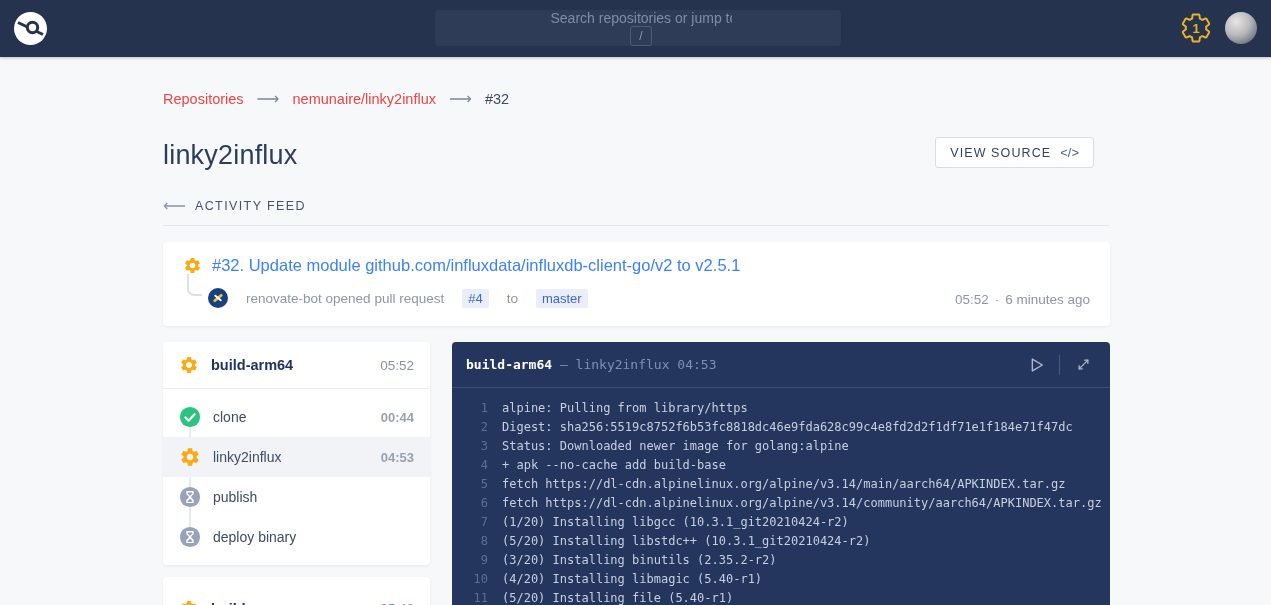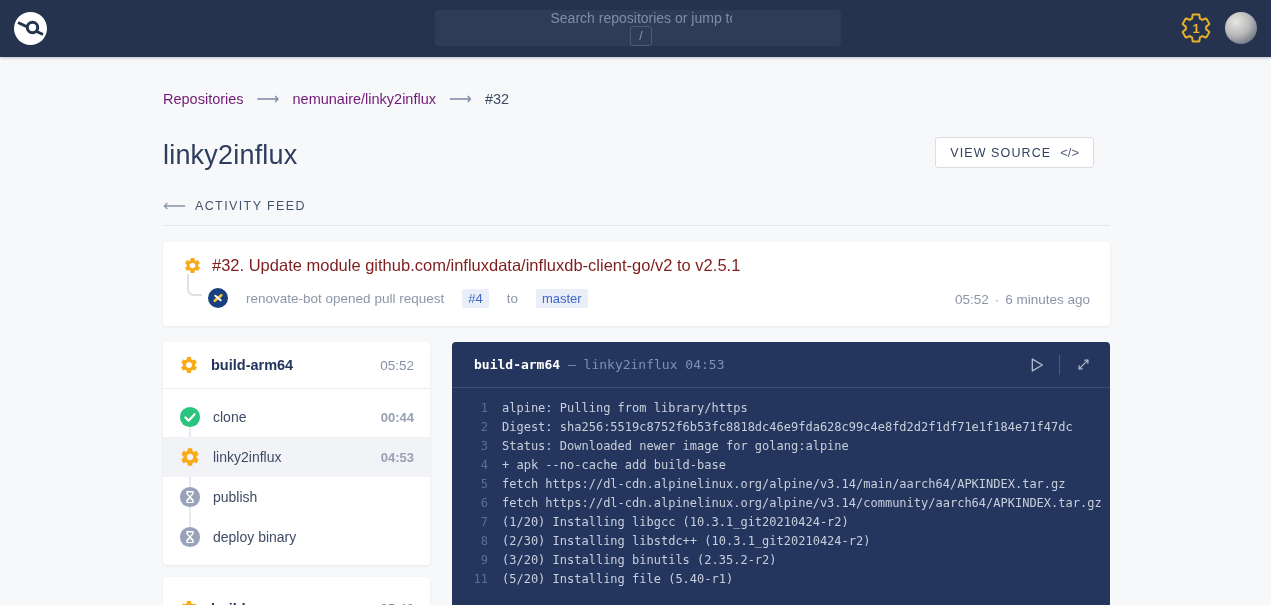--- a/index.html
+++ b/index.html
@@ -45,21 +45,21 @@
     position:absolute; left:1225px; top:12px; width:32px; height:32px; border-radius:50%;
     background:radial-gradient(circle at 35% 30%, #e8e6e2 0%, #b9b9bb 45%, #6f7680 80%, #3c4654 100%);
     cursor:pointer;
   }
 
   
   .breadcrumb {
     position:absolute; left:163px; top:89px;
     display:flex; align-items:center; gap:13px; font-size:14.5px;
   }
-  .crumb-link { color:#701a75; cursor:pointer; text-decoration:none; }
+  .crumb-link { color:#ef4444; cursor:pointer; text-decoration:none; }
   .crumb-sep  { color:#7d8aa4; font-size:16px; }
   .crumb-current { color:#3d4a63; }
 
   
   .page-title {
     position:absolute; left:163px; top:140px;
     font-size:27px; font-weight:500; color:#2d3d5e; letter-spacing:.2px;
   }
   .title-buttons {
     position:absolute; top:137px; right:177px; display:flex; gap:11px;padding-left:19px;
@@ -84,21 +84,21 @@
   }
 
   
   .feed-card {
     position:absolute; left:163px; top:242px; width:947px; height:84px;
     background:#fff; border-radius:4px;
     box-shadow:0 1px 3px rgba(25,45,70,.08);
     padding:14px 20px; cursor:pointer;
   }
   .feed-row1 { display:flex; align-items:center; gap:10px; }
-  .feed-title { font-size:16.5px; color:#7f1d1d; }
+  .feed-title { font-size:16.5px; color:#3b82f6; }
   .elbow {
     position:absolute; left:24px; top:32px; width:15px; height:22px;
     border-left:2px solid #dde2e9; border-bottom:2px solid #dde2e9;
     border-bottom-left-radius:7px;
   }
   .feed-row2 {
     position:absolute; left:45px; top:46px; display:flex; align-items:center; gap:18px;
     font-size:13.5px; color:#8d96a8;
   }
   .mini-avatar { width:20px; height:20px; }
@@ -140,21 +140,21 @@
   
   .console {
     position:absolute; left:452px; top:342px; width:658px; height:520px;
     background:#24355e; border-radius:4px;
   }
   .console-header {
     display:flex; align-items:center; height:46px; padding:0 14px;
     border-bottom:1px solid rgba(255,255,255,.12);
     font-family:"DejaVu Sans Mono", monospace; font-size:13px;
   }
-  .console-title { flex:1; color:#7f91b2;margin-left:8px; }
+  .console-title { flex:1; color:#7f91b2; }
   .console-title b { color:#ffffff; }
   .console-actions { display:flex; align-items:center; }
   .icon-btn { width:26px; height:26px; display:flex; align-items:center; justify-content:center; cursor:pointer; }
   .v-sep { width:1px; height:20px; background:rgba(255,255,255,.18); margin:0 10px; }
   .console-body { padding:11px 14px; overflow:hidden; }
   .log-line {
     display:flex; font-family:"DejaVu Sans Mono", monospace;
     font-size:12px; line-height:19px; white-space:pre;
   }
   .log-num { width:22px; text-align:right; color:#5c6f94; margin-right:14px; flex:0 0 22px; }
@@ -333,19 +333,20 @@
     </div>
 
     <div class="console-body">
       <div class="log-line"><span class="log-num">1</span><span class="log-text">alpine: Pulling from library/https</span></div>
       <div class="log-line"><span class="log-num">2</span><span class="log-text">Digest: sha256:5519c8752f6b53fc8818dc46e9fda628c99c4e8fd2d2f1df71e1f184e71f47dc</span></div>
       <div class="log-line"><span class="log-num">3</span><span class="log-text">Status: Downloaded newer image for golang:alpine</span></div>
       <div class="log-line"><span class="log-num">4</span><span class="log-text">+ apk --no-cache add build-base</span></div>
       <div class="log-line"><span class="log-num">5</span><span class="log-text">fetch https://dl-cdn.alpinelinux.org/alpine/v3.14/main/aarch64/APKINDEX.tar.gz</span></div>
       <div class="log-line"><span class="log-num">6</span><span class="log-text">fetch https://dl-cdn.alpinelinux.org/alpine/v3.14/community/aarch64/APKINDEX.tar.gz</span></div>
       <div class="log-line"><span class="log-num">7</span><span class="log-text">(1/20) Installing libgcc (10.3.1_git20210424-r2)</span></div>
-      <div class="log-line"><span class="log-num">8</span><span class="log-text">(2/30) Installing libstdc++ (10.3.1_git20210424-r2)</span></div>
+      <div class="log-line"><span class="log-num">8</span><span class="log-text">(5/20) Installing libstdc++ (10.3.1_git20210424-r2)</span></div>
       <div class="log-line"><span class="log-num">9</span><span class="log-text">(3/20) Installing binutils (2.35.2-r2)</span></div>
+      <div class="log-line"><span class="log-num">10</span><span class="log-text">(4/20) Installing libmagic (5.40-r1)</span></div>
       <div class="log-line"><span class="log-num">11</span><span class="log-text">(5/20) Installing file (5.40-r1)</span></div>
     </div>
   </section>
 
 </div>
 
 </body></html>

